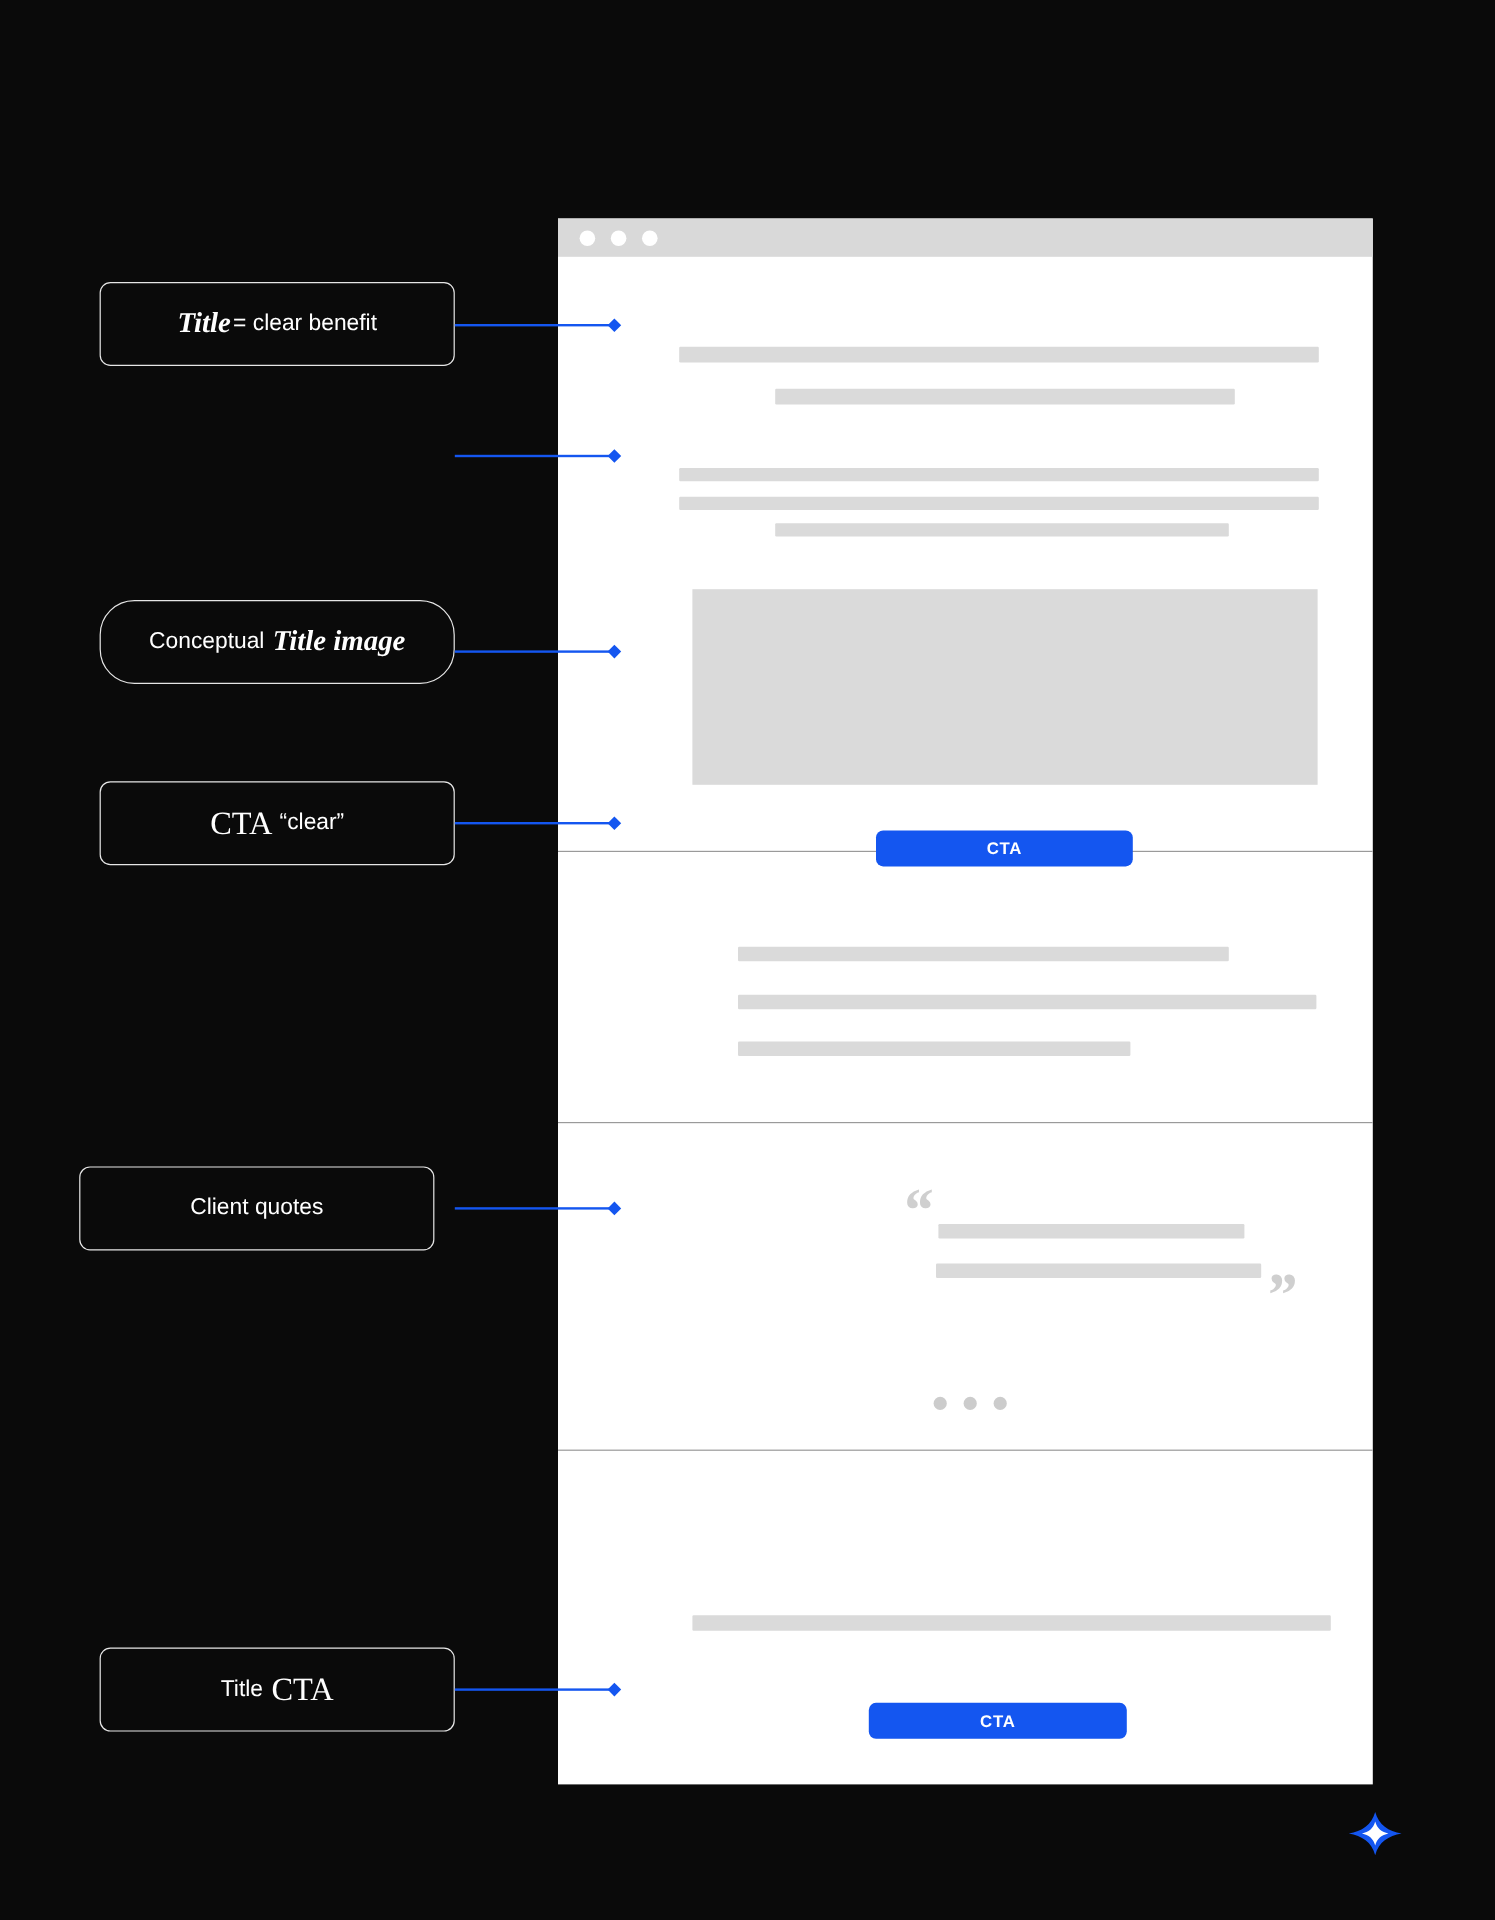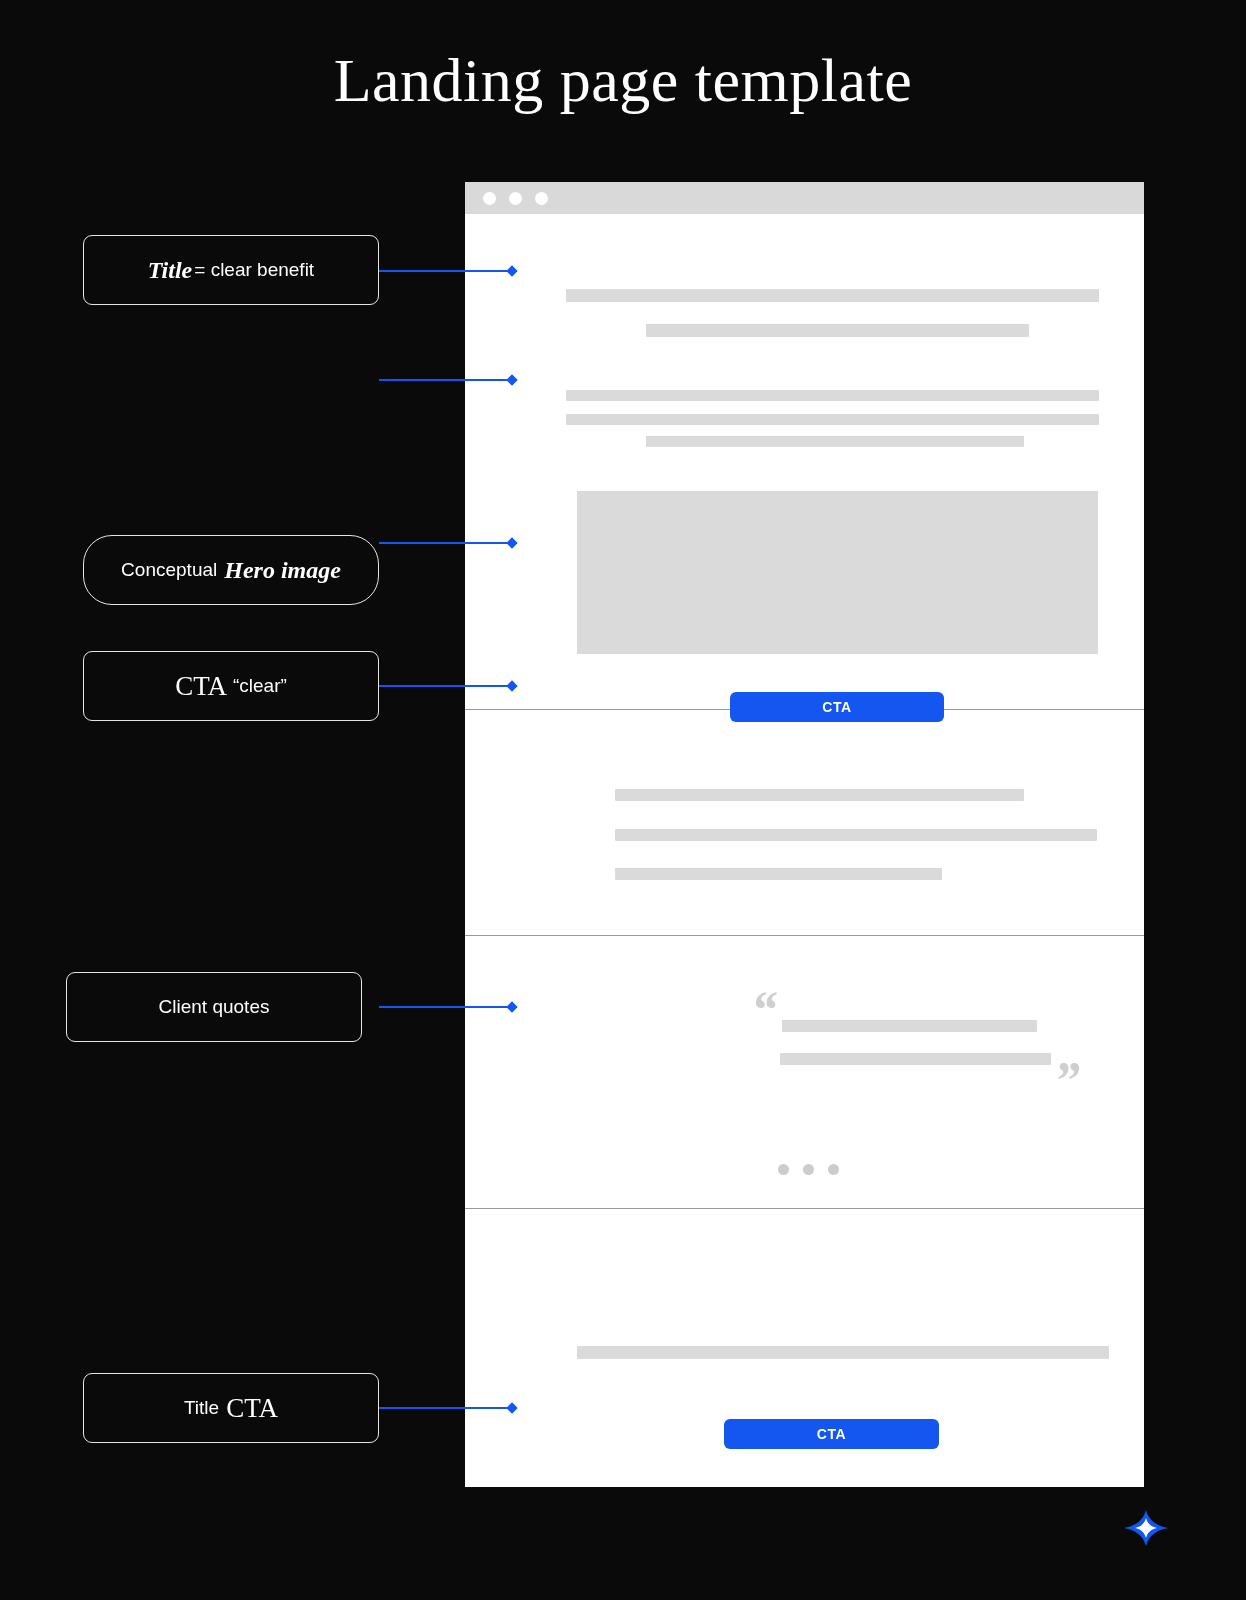--- a/index.html
+++ b/index.html
@@ -143,21 +143,20 @@
     position:absolute;
     left:1122px;top:1508px;
     width:48px;height:40px;
   }
 </style>
 </head>
 <body>
 
 <div class="page">
 
-  <div class="page-title">Landing page template</div>
 
   <div class="browser">
 
     <div class="browser-bar">
       <span class="dot"></span>
       <span class="dot"></span>
       <span class="dot"></span>
     </div>
 
     <div class="section sec1">
@@ -199,23 +198,23 @@
   </div>
 
   <div class="label" style="left:83px;top:235px;">
     <span class="serif">Title</span>
       <span class="sans" style="margin-left:2px;text-align:center;">= clear benefit</span>
   </div>
   <div class="conn" style="left:379px;top:270px;width:132px;"></div>
 
   <div class="conn" style="left:379px;top:379px;width:132px;"></div>
 
-  <div class="label" style="left:83px;top:535px;border-radius:29px;">
+  <div class="label" style="left:83px;top:500px;border-radius:29px;">
     <span class="sans">Conceptual</span>
-      <span class="serif" style="margin-left:7px;">Hero image</span>
+      <span class="serif" style="margin-left:7px;">Title image</span>
   </div>
   <div class="conn" style="left:379px;top:542px;width:132px;"></div>
 
   <div class="label" style="left:83px;top:651px;">
     <span class="serif-up">CTA</span>
       <span class="sans" style="margin-left:6px;">“clear”</span>
   </div>
   <div class="conn" style="left:379px;top:685px;width:132px;"></div>
 
   <div class="label" style="left:66px;top:972px;">

